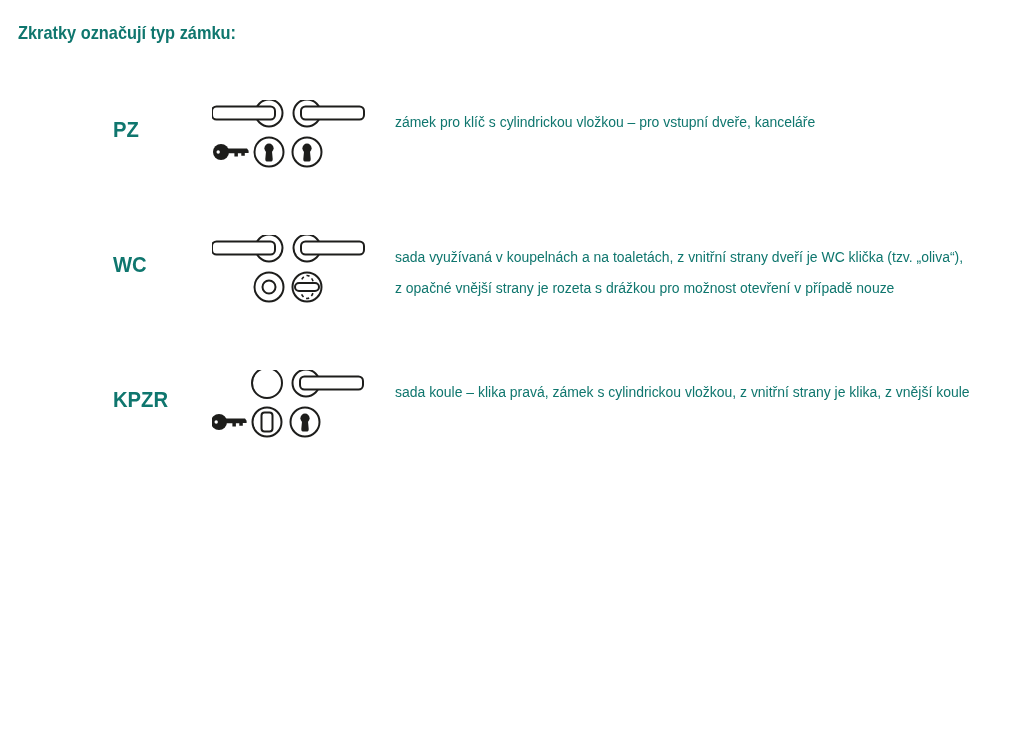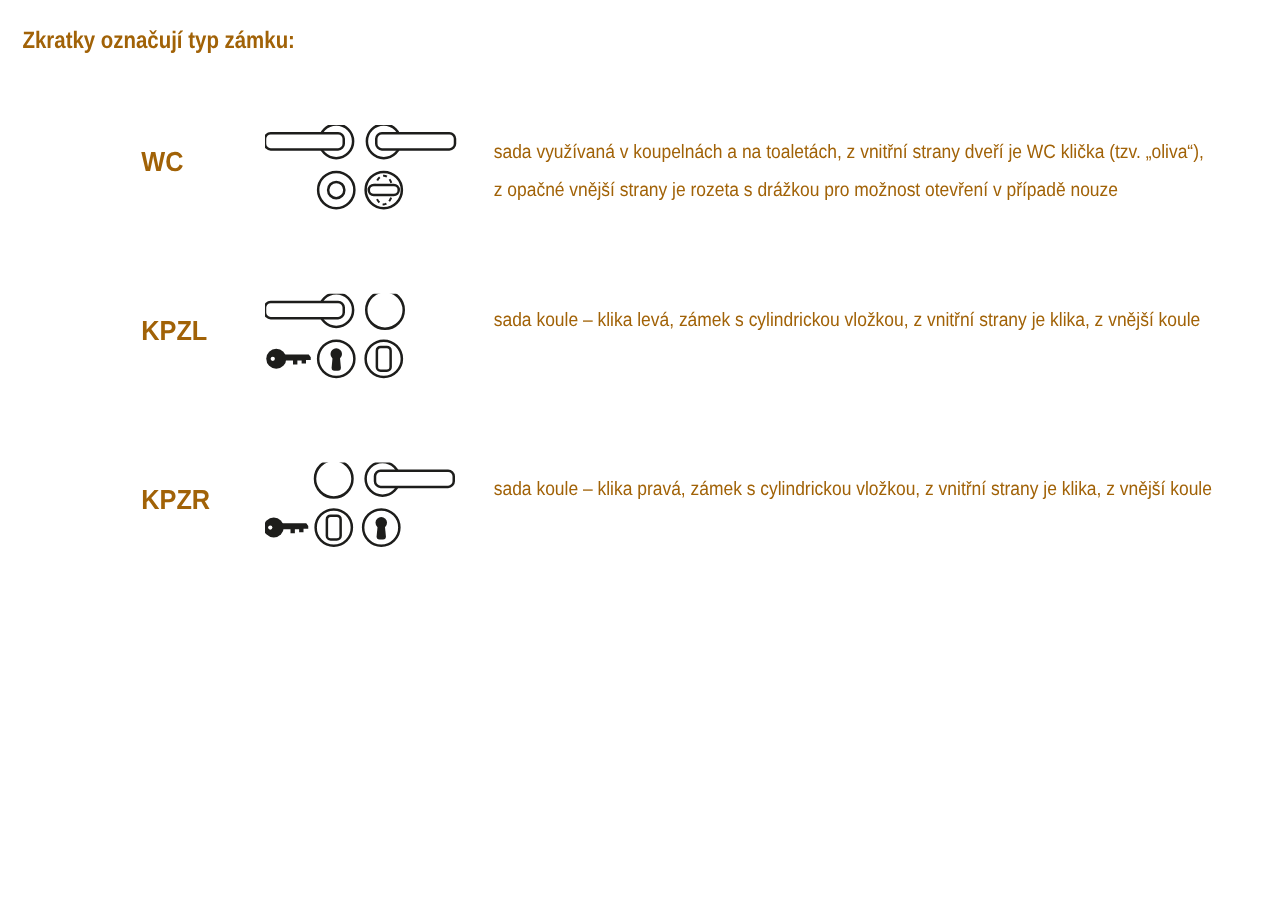--- a/index.html
+++ b/index.html
@@ -2,21 +2,21 @@
 <html><head>
 <meta charset="utf-8">
 <style>
   html, body { margin: 0; padding: 0; background: #ffffff; }
   .page {
     position: relative;
     width: 1011px;
     height: 728px;
     background: #ffffff;
     font-family: "Liberation Sans", sans-serif;
-    color: #a16207;
+    color: #0f766e;
     overflow: hidden;
   }
   .title {
     position: absolute;
     left: 18px;
     top: 22px;
     font-size: 19px;
     font-weight: bold;
     line-height: 22px;
     white-space: nowrap;
@@ -113,48 +113,48 @@
   </defs>
 </svg>
 
 <div class="page">
 
   <div class="title">Zkratky označují typ zámku:</div>
 
   <div class="rows">
 
 
+    <div class="row">
+      <div class="code">PZ</div>
+      <svg class="icon-set" width="170" height="72" viewBox="0 0 170 72">
+        <use href="#sym-handle-left" x="57" y="13"></use>
+        <use href="#sym-handle-right" x="95" y="13"></use>
+        <use href="#sym-key-cyl" x="9" y="52"></use>
+        <use href="#sym-ros-pz" x="57" y="52"></use>
+        <use href="#sym-ros-pz" x="95" y="52"></use>
+      </svg>
+      <div class="desc">
+        <div>zámek pro klíč s cylindrickou vložkou – pro vstupní dveře, kanceláře</div>
+      </div>
+    </div>
 
     <div class="row">
       <div class="code">WC</div>
       <svg class="icon-set" width="170" height="72" viewBox="0 0 170 72">
         <use href="#sym-handle-left" x="57" y="13"></use>
         <use href="#sym-handle-right" x="95" y="13"></use>
         <use href="#sym-ros-plain" x="57" y="52"></use>
         <use href="#sym-ros-oliva" x="95" y="52"></use>
       </svg>
       <div class="desc">
         <div>sada využívaná v koupelnách a na toaletách, z vnitřní strany dveří je WC klička (tzv. „oliva“),</div>
         <div>z opačné vnější strany je rozeta s drážkou pro možnost otevření v případě nouze</div>
       </div>
     </div>
 
-    <div class="row">
-      <div class="code">KPZL</div>
-      <svg class="icon-set" width="170" height="72" viewBox="0 0 170 72">
-        <use href="#sym-handle-left" x="57" y="13"></use>
-        <use href="#sym-knob" x="96" y="13"></use>
-        <use href="#sym-key-cyl" x="9" y="52"></use>
-        <use href="#sym-ros-pz" x="57" y="52"></use>
-        <use href="#sym-ros-slot" x="95" y="52"></use>
-      </svg>
-      <div class="desc">
-        <div>sada koule – klika levá, zámek s cylindrickou vložkou, z vnitřní strany je klika, z vnější koule</div>
-      </div>
-    </div>
 
     <div class="row">
       <div class="code">KPZR</div>
       <svg class="icon-set" width="170" height="72" viewBox="0 0 170 72">
         <use href="#sym-knob" x="55" y="13"></use>
         <use href="#sym-handle-right" x="94" y="13"></use>
         <use href="#sym-key-cyl" x="7" y="52"></use>
         <use href="#sym-ros-slot" x="55" y="52"></use>
         <use href="#sym-ros-pz" x="93" y="52"></use>
       </svg>

